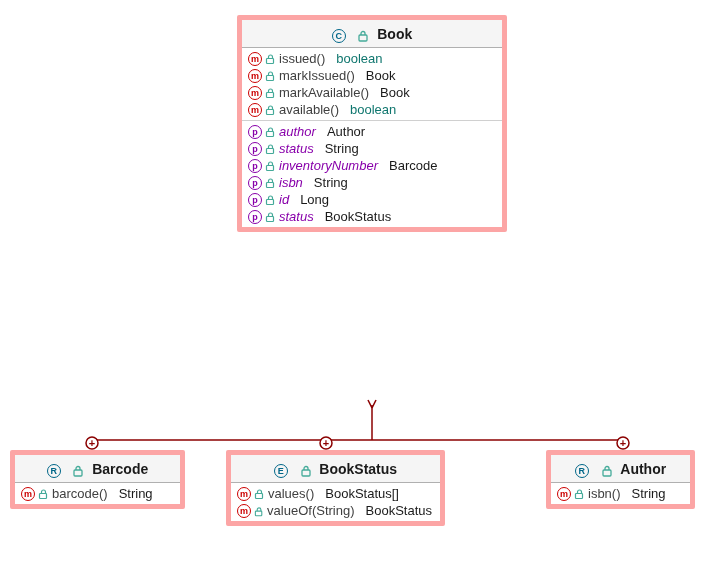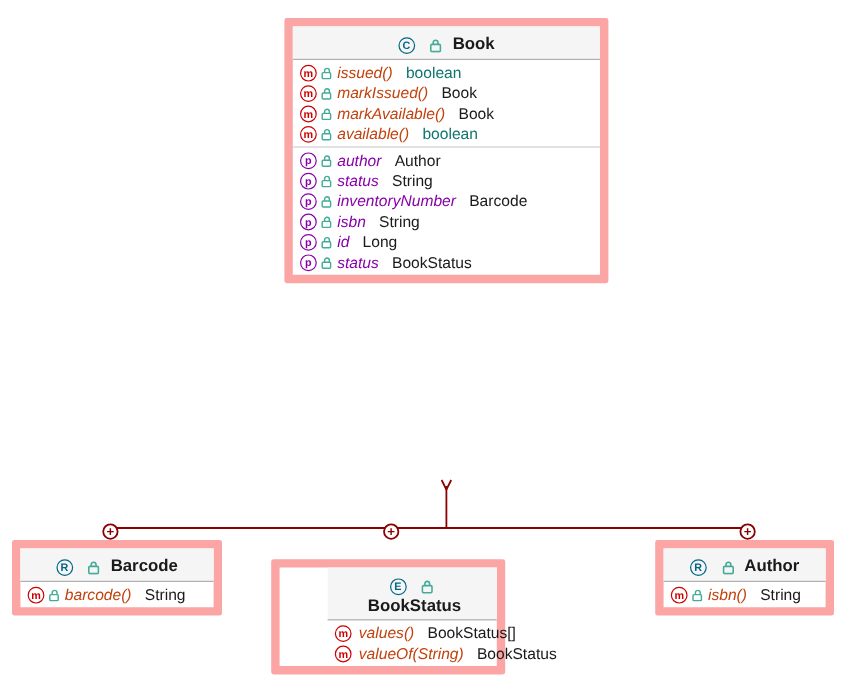--- a/index.html
+++ b/index.html
@@ -19,21 +19,21 @@
     }
     svg.connectors {
       position: absolute;
       top: 0; left: 0;
       width: 720px;
       height: 577px;
       pointer-events: none;
     }
     .uml-class {
       position: absolute;
-      border: 7px solid #fca5a5;
+      border: 5px solid #fca5a5;
       background: #ffffff;
       border-radius: 2px;
       min-width: 120px;
     }
     .class-header {
       text-align: center;
       padding: 6px 12px 4px;
       border-bottom: 1px solid #b0b0b0;
       background: #f5f5f5;
       font-size: 14px;
@@ -72,21 +72,21 @@
       flex-shrink: 0;
       border: 1.5px solid;
     }
     .badge-m { color: #cc0000; border-color: #cc0000; }
     .badge-p { color: #8800aa; border-color: #8800aa; }
     .badge-c { color: #006688; border-color: #006688; }
     .badge-r { color: #006688; border-color: #006688; }
     .badge-e { color: #006688; border-color: #006688; }
 
     
-    .method-name { color: #c2410c; font-style: italic; }
+    .method-name { color: #404040; }
     .prop-name { color: #8800aa; font-style: italic; }
 
     
     .row-divider {
       height: 1px;
       background: #d0d0d0;
       margin: 2px 0;
     }
   </style>
 </head>
@@ -244,21 +244,21 @@
         <span style="display:inline-block;width:11px;height:11px;"><svg viewBox="0 0 11 11">
               <rect x="1.5" y="4.5" width="7" height="5" rx="0.8" fill="none" stroke="#4a9" stroke-width="1.2"></rect>
               <path d="M3.5 4.5V3a2 2 0 014 0v1.5" fill="none" stroke="#4a9" stroke-width="1.2"></path>
             </svg></span>
         <span class="method-name">barcode()</span>
         <span class="row-type dark">String</span>
       </div>
     </div>
   </div>
 
-  <div class="uml-class" style="left: 226px; top: 466px; width: 195px; padding-left: 40px;">
+  <div class="uml-class" style="left: 226px; top: 450px; width: 219px;">
     <div class="class-header">
       <span class="badge badge-e">E</span>
       &nbsp;
       <span style="display:inline-block; width:12px; height:12px; vertical-align:middle;">
         <svg viewBox="0 0 12 12">
             <rect x="2" y="5" width="8" height="6" rx="1" fill="none" stroke="#4a9" stroke-width="1.3"></rect>
             <path d="M4 5V3.5a2 2 0 014 0V5" fill="none" stroke="#4a9" stroke-width="1.3"></path>
           </svg>
       </span>
       &nbsp;<span>BookStatus</span>

